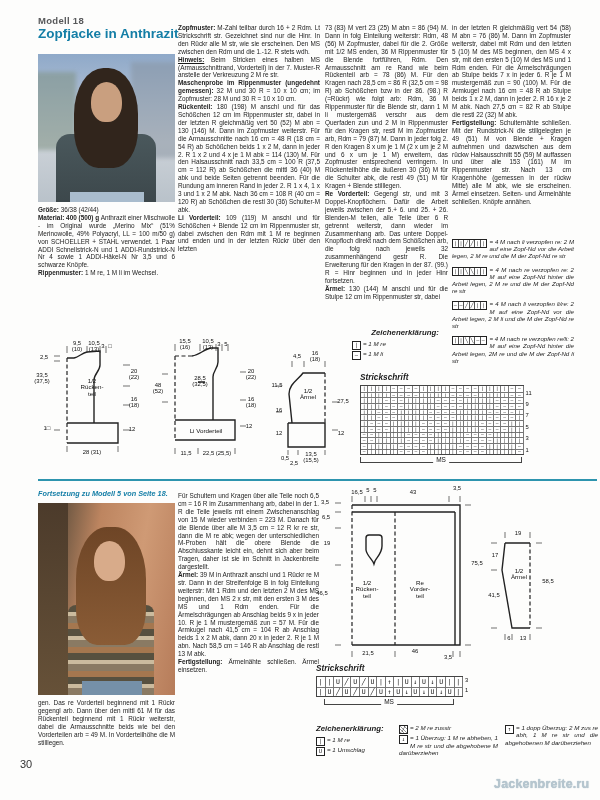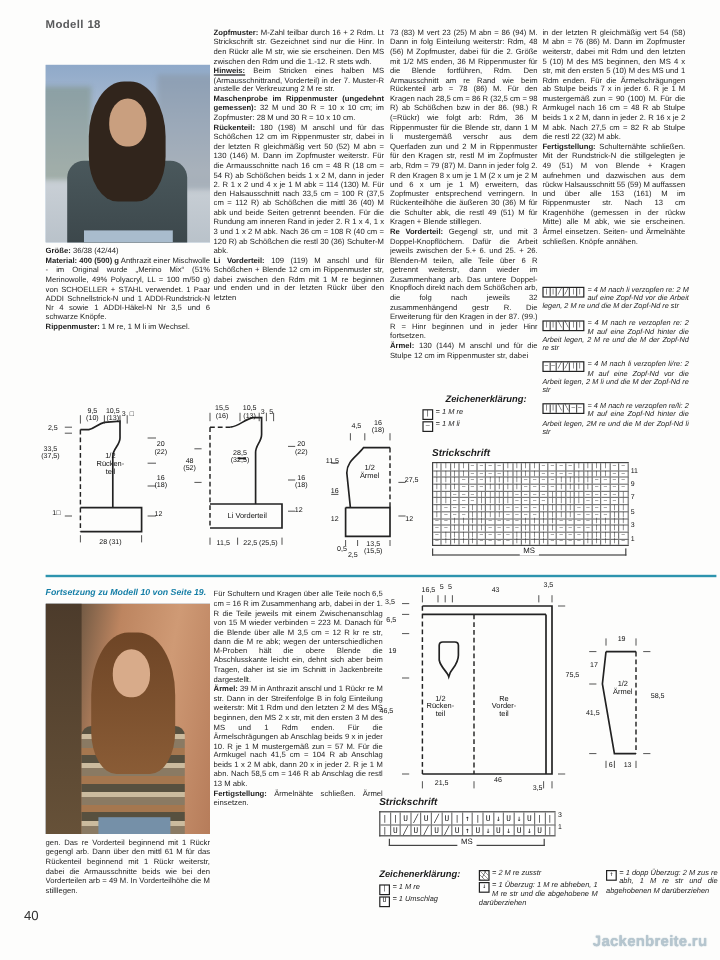--- a/index.html
+++ b/index.html
@@ -89,20 +89,21 @@
   .divider{left:38px;top:479px;width:559px;height:2.4px;background:#2d94ae;}
   .watermark{left:494px;top:777px;font-size:12.5px;font-weight:bold;color:#b6c6cf;
              text-shadow:0 0 1px #8fa8b5;letter-spacing:.2px;}
 </style>
 </head>
 <body>
 
 <div class="page">
 
   <div class="abs model-no">Modell 18</div>
+  <div class="abs main-title">Zopfjacke in Anthrazit</div>
 
   <div class="photo photo1">
     <div class="abs sky"></div>
     <div class="abs bldgL"></div>
     <div class="abs bldgR"></div>
     <div class="abs jacket1"></div>
     <div class="abs jeans1"></div>
     <div class="abs hair1"></div>
     <div class="abs face1"></div>
   </div>
@@ -564,36 +565,36 @@
     <span class="m" style="left:313px;top:56px;">27,5</span>
     <span class="m" style="left:311px;top:88px;">12</span>
     <span class="m" style="left:255px;top:113px;">0,5</span>
     <span class="m" style="left:264px;top:118px;">2,5</span>
     <span class="m" style="left:281px;top:109px;">13,5
 (15,5)</span>
   </div>
 
   <div class="abs divider"></div>
 
-  <div class="abs fortsetzung">Fortsetzung zu Modell 10 von Seite 19.</div>
+  <div class="abs fortsetzung">Fortsetzung zu Modell 5 von Seite 18.</div>
 
   <div class="photo photo2">
     <div class="abs wall"></div>
     <div class="abs door2"></div>
     <div class="abs vest2"></div>
     <div class="abs jeans2"></div>
     <div class="abs hair2"></div>
     <div class="abs face2"></div>
   </div>
 
   <div class="col c1b">
     <p><span>gen. Das re Vorderteil beginnend mit 1 Rückr gegengl arb. Dann über den mittl 61 M für das Rückenteil beginnend mit 1 Rückr weiterstr, dabei die Armausschnitte beids wie bei den Vorderteilen arb = 49 M. In Vorderteilhöhe die M stilllegen.</span></p>
   </div>
 
-  <div class="abs pageno">40</div>
+  <div class="abs pageno">30</div>
 
   <div class="col c2b">
     <p><span>Für Schultern und Kragen über alle Teile noch 6,5 cm = 16 R im Zusammenhang arb, dabei in der 1. R die Teile jeweils mit einem Zwischenanschlag von 15 M wieder verbinden = 223 M. Danach für die Blende über alle M 3,5 cm = 12 R kr re str, dann die M re abk; wegen der unterschiedlichen M-Proben hält die obere Blende die Abschlusskante leicht ein, dehnt sich aber beim Tragen, daher ist sie im Schnitt in Jackenbreite dargestellt.</span></p>
     <p><b class="lead">Ärmel:</b> <span>39 M in Anthrazit anschl und 1 Rückr re M str. Dann in der Streifenfolge B in folg Einteilung weiterstr: Mit 1 Rdm und den letzten 2 M des MS beginnen, den MS 2 x str, mit den ersten 3 M des MS und 1 Rdm enden. Für die Ärmelschrägungen ab Anschlag beids 9 x in jeder 10. R je 1 M mustergemäß zun = 57 M. Für die Armkugel nach 41,5 cm = 104 R ab Anschlag beids 1 x 2 M abk, dann 20 x in jeder 2. R je 1 M abn. Nach 58,5 cm = 146 R ab Anschlag die restl 13 M abk.</span></p>
     <p><b class="lead">Fertigstellung:</b> <span>Ärmelnähte schließen. Ärmel einsetzen.</span></p>
   </div>
 
   <div class="schem schem-bottom">
     <svg width="295" height="176" viewBox="0 0 295 176">
       <g fill="none" stroke="#222" stroke-width="1.4">

